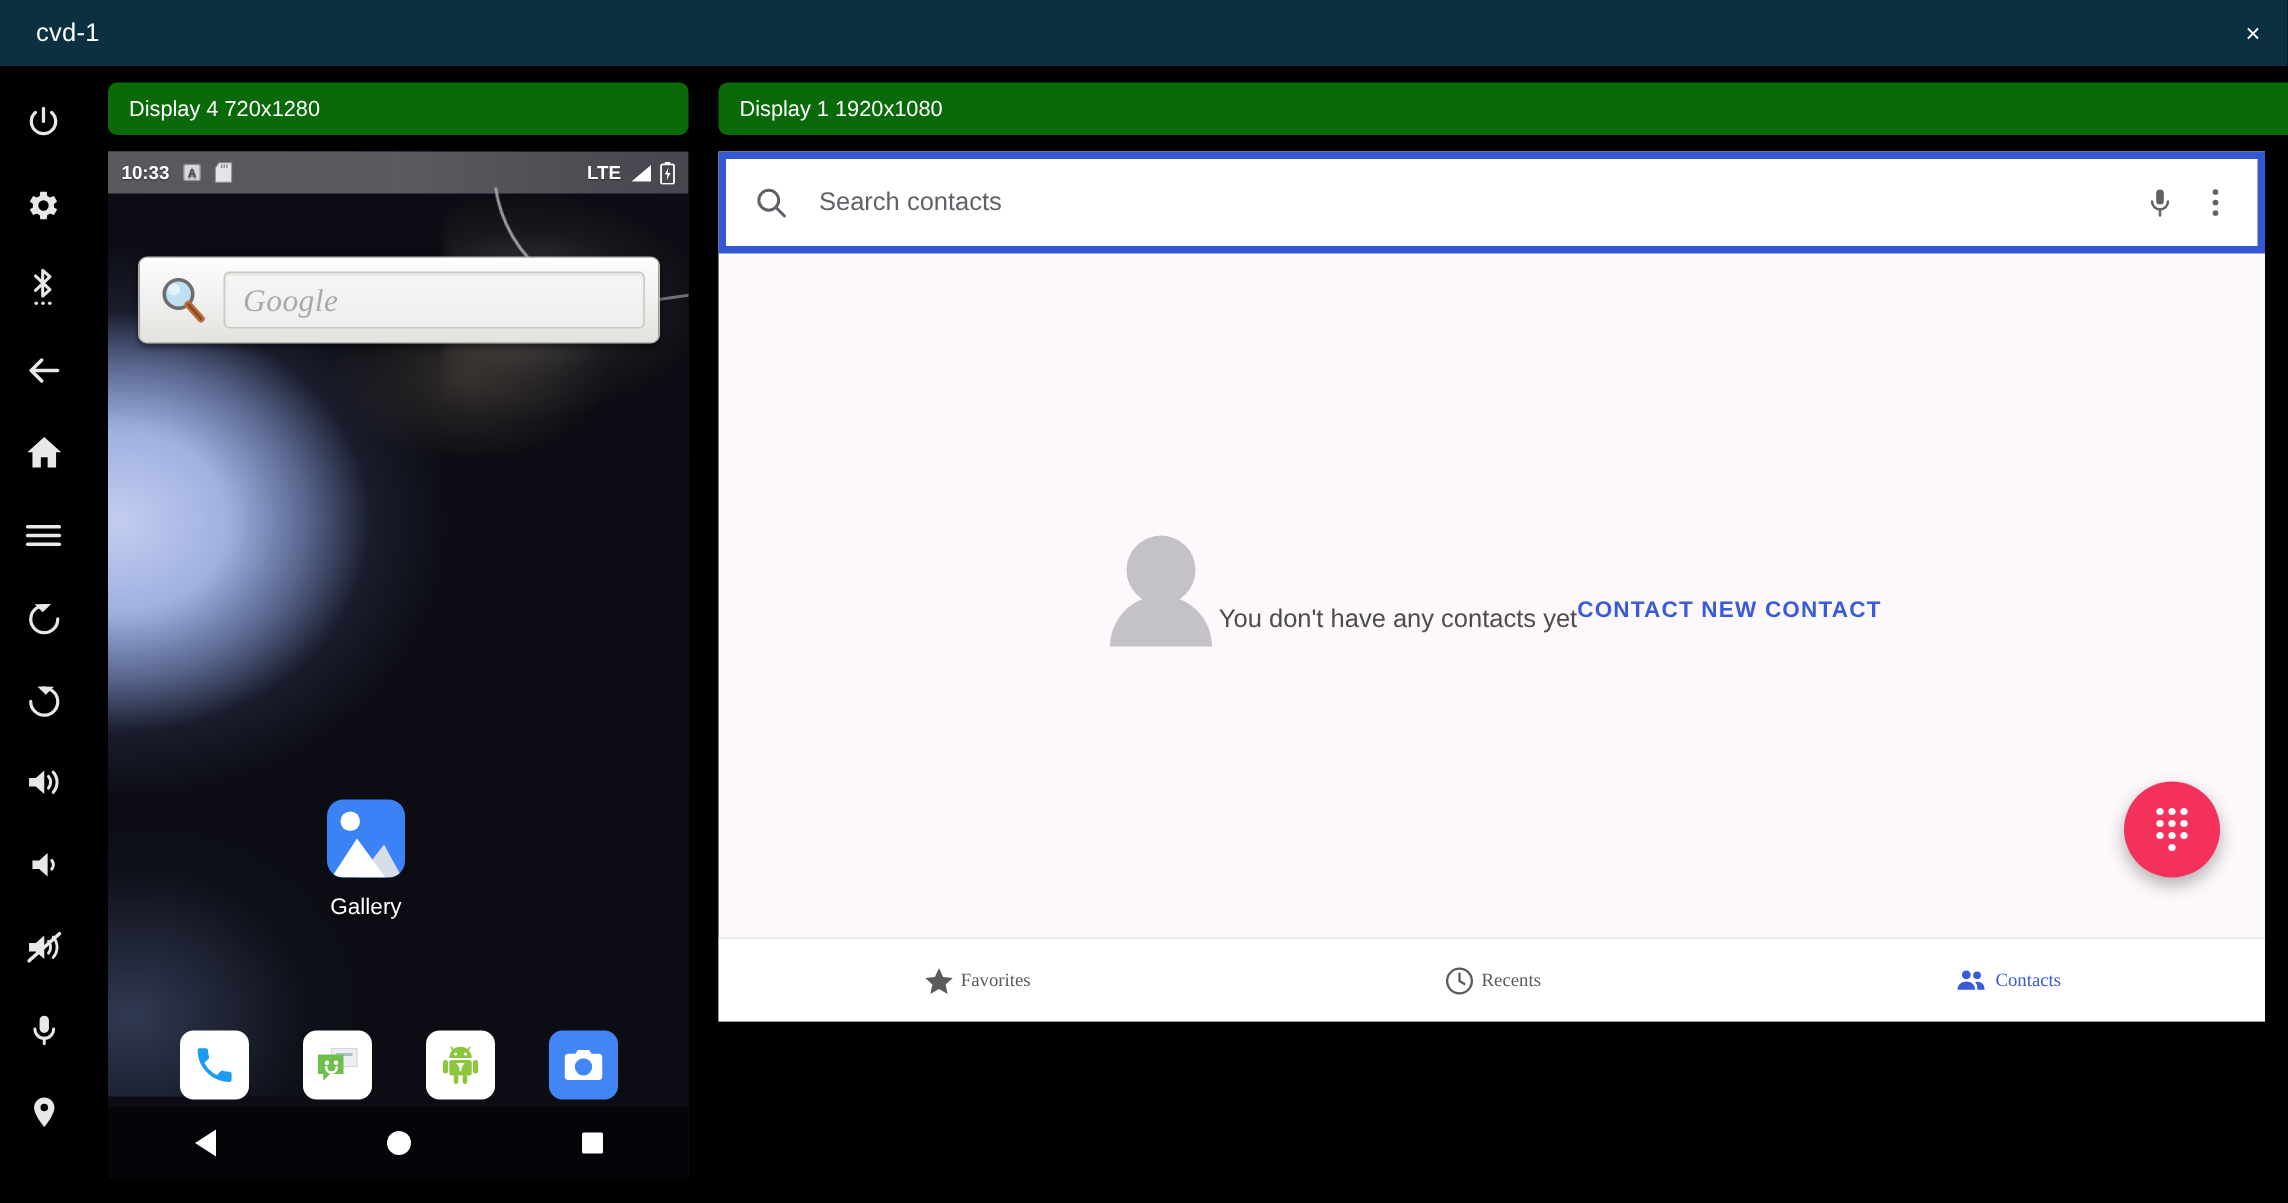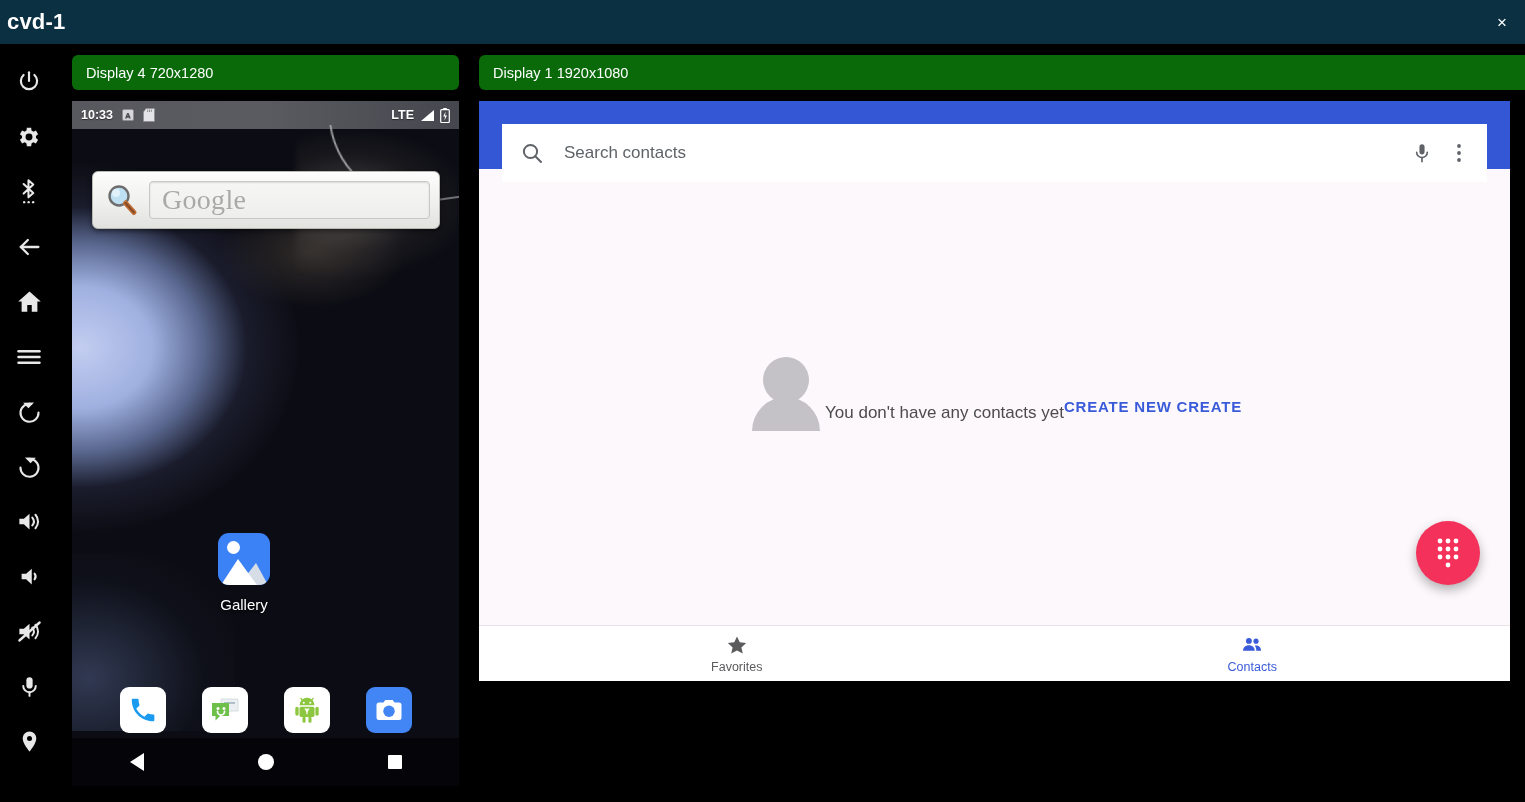--- a/index.html
+++ b/index.html
@@ -13,25 +13,24 @@
 
   
   #titlebar {
     position: absolute; left: 0; top: 0;
     width: 1525px; height: 44px;
     background: #0a3042;
     display: flex; align-items: center;
   }
   #titlebar .title {
     color: #ffffff;
-    font-size: 22px;
-    padding-left: 7px;
+    font-size: 17px;
+    padding-left: 24px;
     letter-spacing: .2px;
     user-select: none;
-    font-weight: bold;
   }
   #titlebar .spacer { flex: 1 1 auto; }
   #close-btn {
     width: 46px; height: 44px;
     display: flex; align-items: center; justify-content: center;
     color: #ffffff; font-size: 17px; line-height: 1;
     cursor: pointer;
   }
 
   
@@ -134,23 +133,24 @@
     flex: 1 1 auto; height: 38px;
     margin-left: 7px;
     border-radius: 4px;
     border: 1px solid #c8c8c4;
     background: linear-gradient(180deg, #f6f6f4 0%, #eeeeec 100%);
     box-shadow: inset 0 1px 2px rgba(0,0,0,.12);
     display: flex; align-items: center; padding-left: 12px;
   }
   #google-widget .gw-text {
     font-family: "Liberation Serif", serif;
-    font-size: 28px;
+    font-size: 21px;
     color: #a9a9a7;
     letter-spacing: .3px;
+    font-style: italic;
   }
 
   
   #app-gallery {
     position: absolute; left: 120px; top: 432px;
     width: 104px;
     display: flex; flex-direction: column; align-items: center;
     cursor: pointer;
   }
   #app-gallery .icon-art {
@@ -213,21 +213,21 @@
   #display1 {
     position: absolute; left: 479px; top: 101px;
     width: 1031px; height: 580px;
     background: #fdf8fc;
     overflow: hidden;
   }
   #search-wrap {
     position: absolute; left: 0; top: 0;
     width: 100%; height: 68px;
     background: #3457d5;
-    padding: 23px;
+    padding: 5px;
   }
   #search-bar {
     width: 100%; height: 58px;
     background: #ffffff;
     display: flex; align-items: center;
     padding: 0 18px;
     cursor: text;
   }
   #search-bar .s-icon { flex: 0 0 auto; margin-right: 20px; }
   #search-bar .s-placeholder {
@@ -274,24 +274,25 @@
 
   #bottom-nav {
     position: absolute; left: 0; bottom: 0;
     width: 100%; height: 56px;
     background: #ffffff;
     border-top: 1px solid #e6e1e6;
     display: flex; align-items: center;
   }
   .bn-item {
     flex: 1 1 0; height: 100%;
-    display: flex; flex-direction: column;
+    display: flex; flex-direction: row;
     align-items: center; justify-content: center; gap: 4px;
     cursor: pointer;
     color: #5b5b5e;
+    font-family: Liberation Serif, serif;
   }
   .bn-item.active { color: #3a5bd9; }
   .bn-label { font-size: 12.5px; }
 </style>
 </head>
 <body>
 
 <div id="titlebar">
   <span class="title">cvd-1</span>
   <span class="spacer"></span>
@@ -535,21 +536,21 @@
       </svg>
     </div>
   </div>
 
   <div id="empty-state">
     <div class="avatar-art">
       <div class="avatar-head"></div>
       <div class="avatar-body"></div>
     </div>
     <div class="empty-msg">You don't have any contacts yet</div>
-    <div class="create-link">CREATE NEW CREATE</div>
+    <div class="create-link">CONTACT NEW CONTACT</div>
   </div>
 
   <div id="fab">
     <svg width="26" height="32" viewBox="0 0 26 32" fill="#ffffff">
       <circle cx="5" cy="4" r="2.4"></circle>
         <circle cx="13" cy="4" r="2.4"></circle>
         <circle cx="21" cy="4" r="2.4"></circle>
       <circle cx="5" cy="12" r="2.4"></circle>
         <circle cx="13" cy="12" r="2.4"></circle>
         <circle cx="21" cy="12" r="2.4"></circle>
@@ -562,20 +563,27 @@
 
   <div id="bottom-nav">
 
     <div class="bn-item">
       <svg width="22" height="22" viewBox="0 0 24 24" fill="#5b5b5e">
         <path d="M12 2.6 L15 9.1 L22 9.9 L16.8 14.6 L18.3 21.4 L12 17.9 L5.7 21.4 L7.2 14.6 L2 9.9 L9 9.1 Z"></path>
       </svg>
       <span class="bn-label">Favorites</span>
     </div>
 
+    <div class="bn-item">
+      <svg width="22" height="22" viewBox="0 0 24 24" fill="none" stroke="#5b5b5e" stroke-width="1.7" stroke-linecap="round">
+        <circle cx="12" cy="12" r="9"></circle>
+        <path d="M12 6.6 V12 L15.6 14.2"></path>
+      </svg>
+      <span class="bn-label">Recents</span>
+    </div>
 
     <div class="bn-item active">
       <svg width="24" height="22" viewBox="0 0 24 24" fill="#3a5bd9">
         <circle cx="8.6" cy="7.5" r="3.2"></circle>
         <circle cx="16.4" cy="7.8" r="2.8"></circle>
         <path d="M2.2 18.4 C2.2 14.6 5 12.3 8.6 12.3 C12.2 12.3 15 14.6 15 18.4 Z"></path>
         <path d="M16.4 12.5 C19.4 12.5 21.8 14.4 21.8 17.6 L21.8 18.4 L16.6 18.4 C16.8 16 16.2 14 15 12.8 C15.4 12.6 15.9 12.5 16.4 12.5 Z"></path>
       </svg>
       <span class="bn-label">Contacts</span>
     </div>

